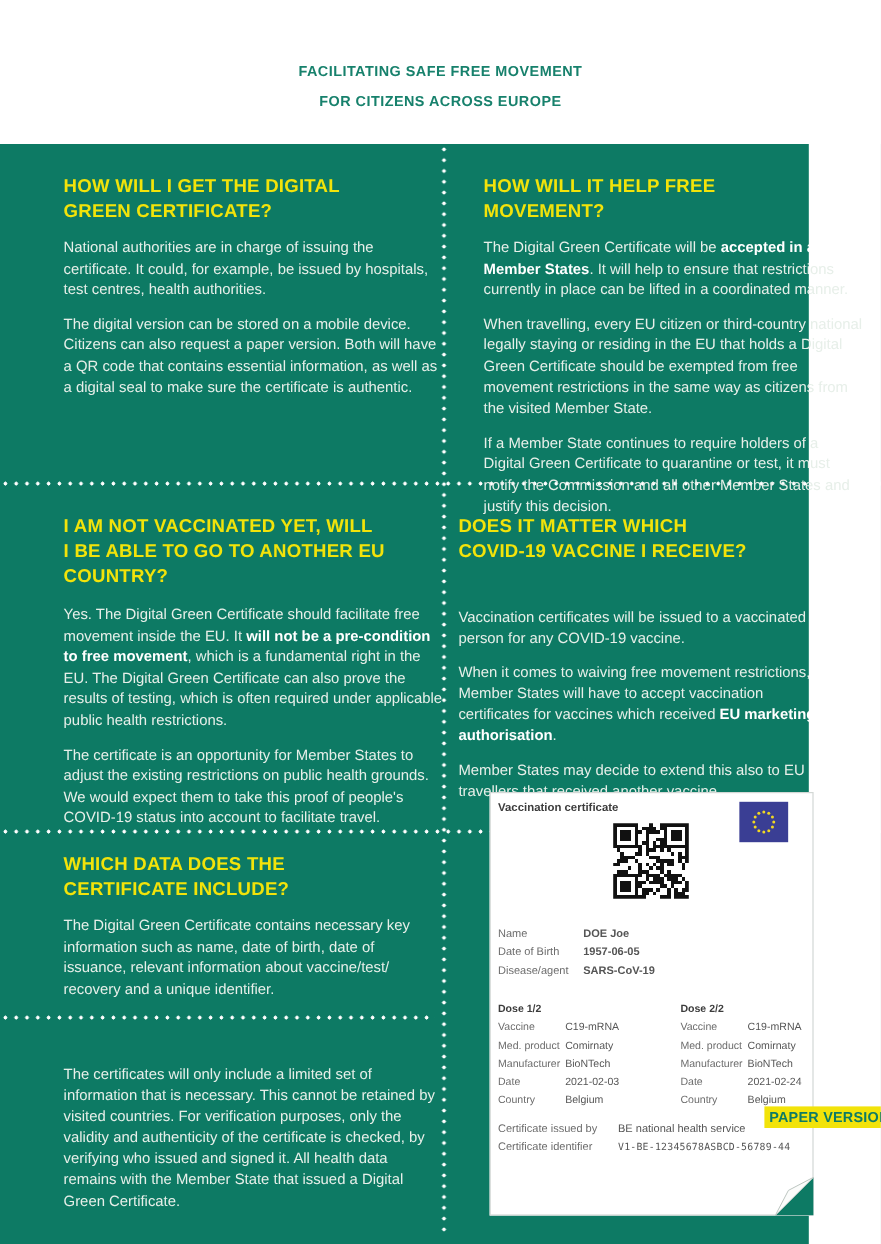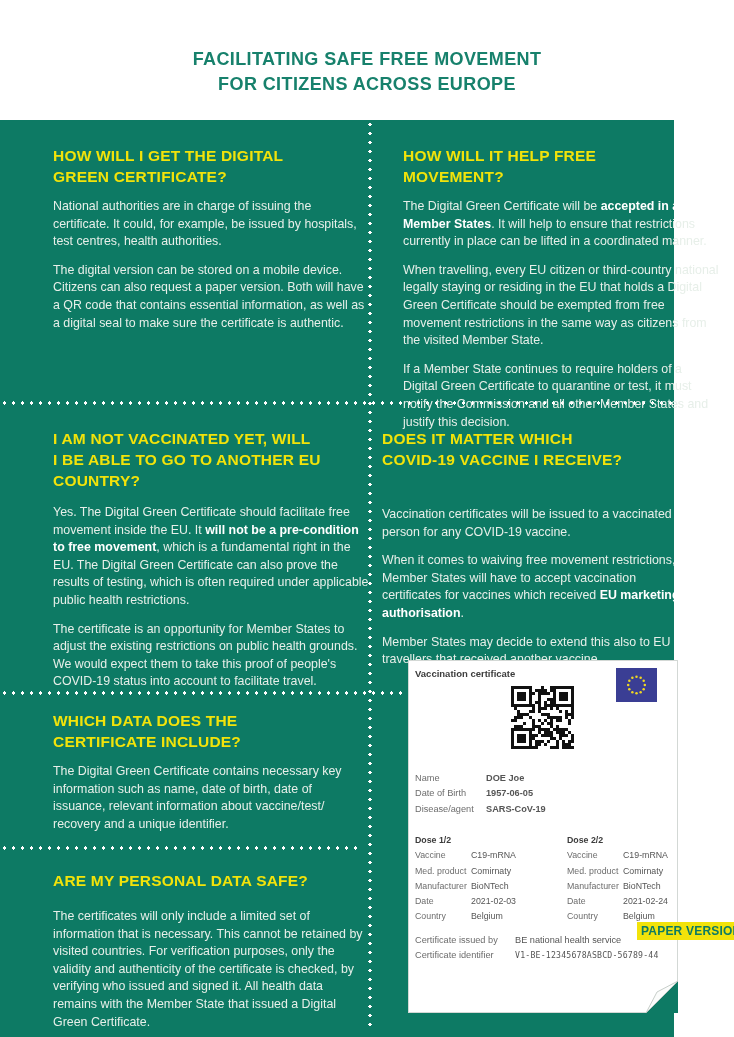--- a/index.html
+++ b/index.html
@@ -8,21 +8,21 @@
     --title-teal:#17816c;
     --body-text:#e7efe9;
   }
   html,body{margin:0;padding:0;}
   body{font-family:"Liberation Sans", sans-serif; background:#fff;}
   .page{position:relative; width:734px; height:1037px; overflow:hidden; background:#fff;}
 
   
   .header{position:absolute; top:0; left:0; width:734px; height:120px; background:#fff;}
   .header-title{position:absolute; top:47px; left:0; width:100%; text-align:center;
-    color:var(--title-teal); font-weight:bold; font-size:18px; line-height:25px; letter-spacing:.4px;}
+    color:var(--title-teal); font-weight:bold; font-size:12px; line-height:25px; letter-spacing:.4px;}
 
   
   .green{position:absolute; top:120px; left:0; width:674px; height:917px; background:var(--green);}
 
   
   .div-h{position:absolute; height:4px;
     background-image:radial-gradient(circle, #fff 1.55px, rgba(255,255,255,0) 1.7px);
     background-size:9px 4px; background-position:0 50%; background-repeat:repeat-x;}
   .div-v{position:absolute; width:4px;
     background-image:radial-gradient(circle, #fff 1.55px, rgba(255,255,255,0) 1.7px);
@@ -117,21 +117,20 @@
         <h2 class="qa-heading">DOES IT MATTER WHICH<br>COVID-19 VACCINE I RECEIVE?</h2>
         <p class="qa-para"><span>Vaccination certificates will be issued to a vaccinated person for any COVID-19 vaccine.</span></p>
         <p class="qa-para"><span>When it comes to waiving free movement restrictions, Member States will have to accept vaccination certificates for vaccines which received </span><span class="b">EU marketing authorisation</span><span>.</span></p>
         <p class="qa-para"><span>Member States may decide to extend this also to EU travellers that received another vaccine.</span></p>
       </section>
     <section class="qa" id="sec-l3">
         <h2 class="qa-heading">WHICH DATA DOES THE<br>CERTIFICATE INCLUDE?</h2>
         <p class="qa-para"><span>The Digital Green Certificate contains necessary key information such as name, date of birth, date of issuance, relevant information about vaccine/test/ recovery and a unique identifier.</span></p>
       </section>
     <section class="qa" id="sec-l4">
-        <h2 class="qa-heading">ARE MY PERSONAL DATA SAFE?</h2>
         <p class="qa-para"><span>The certificates will only include a limited set of information that is necessary. This cannot be retained by visited countries. For verification purposes, only the validity and authenticity of the certificate is checked, by verifying who issued and signed it. All health data remains with the Member State that issued a Digital Green Certificate.</span></p>
       </section>
 
     <div class="cert-card">
       <div class="cert-title">Vaccination certificate</div>
       <svg class="cert-flag" id="eu-flag" viewBox="0 0 41 34">
           <rect width="41" height="34" fill="#3a3e94"></rect>
           <circle cx="20.50" cy="8.70" r="1.25" fill="#f0d722"></circle>
           <circle cx="24.65" cy="9.81" r="1.25" fill="#f0d722"></circle>
           <circle cx="27.69" cy="12.85" r="1.25" fill="#f0d722"></circle>

